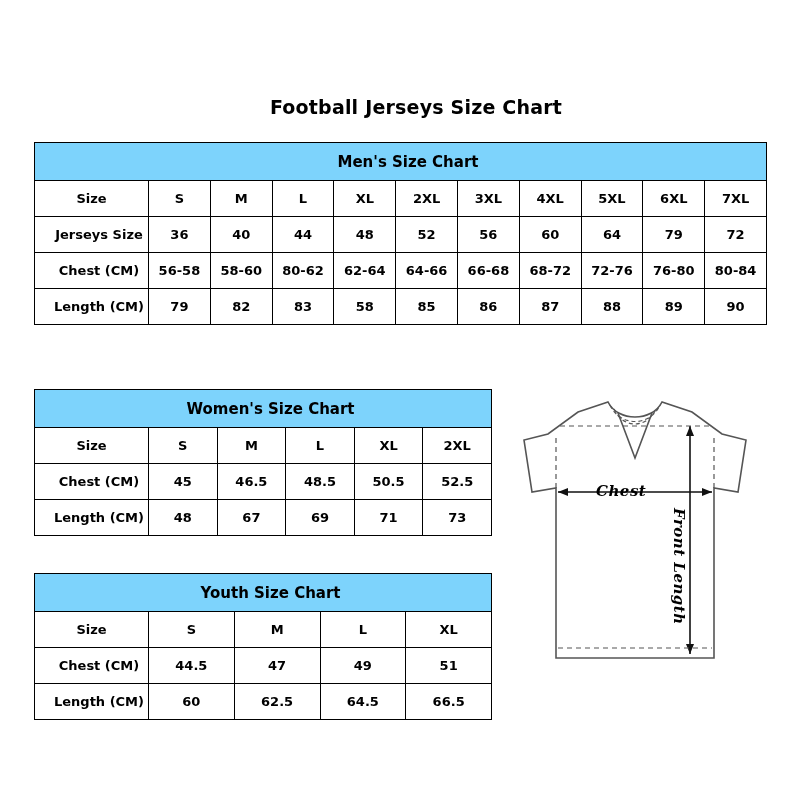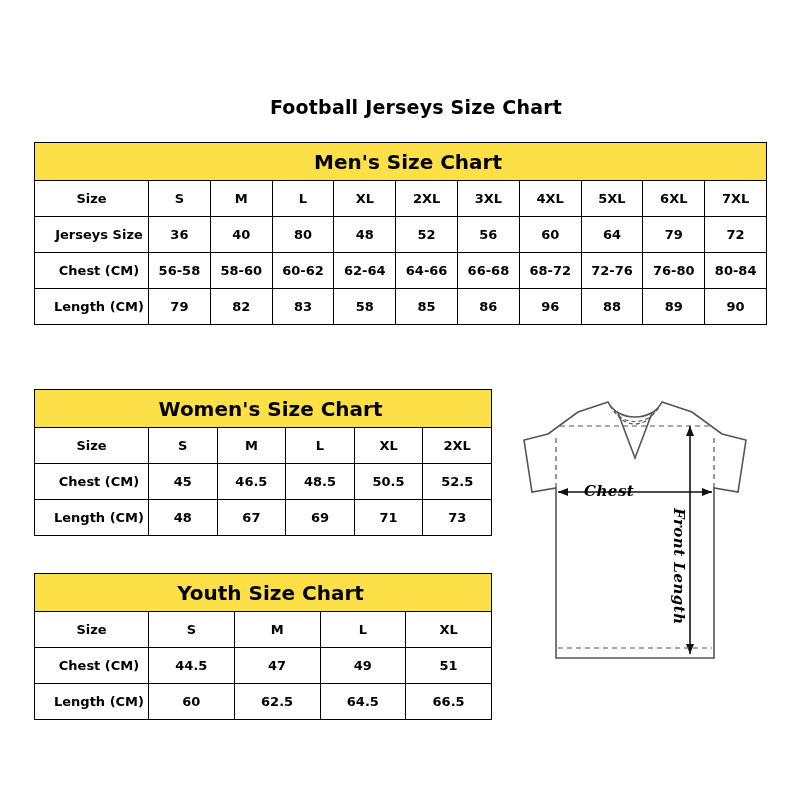--- a/index.html
+++ b/index.html
@@ -36,22 +36,22 @@
     border: 1px solid #000000;
     text-align: center;
     vertical-align: middle;
     font-size: 13px;
     font-weight: bold;
     padding: 0;
     height: 35px;
     background: #ffffff;
   }
   table.size-table th.caption {
-    background: #fde047;
-    font-size: 20px;
+    background: #7dd3fc;
+    font-size: 15px;
     height: 37px;
     padding-left: 15px;
   }
   table.size-table td.rowlabel {
     font-size: 13px;
     font-weight: bold;
     padding-left: 15px;
   }
 
   
@@ -73,21 +73,21 @@
   #shirt-figure {
     position: absolute;
     left: 500px;
     top: 396px;
     width: 270px;
     height: 310px;
   }
   #shirt-figure svg { display: block; }
   .lbl-chest {
     position: absolute;
-    left: 84px;
+    left: 96px;
     top: 86px;
     font-family: "DejaVu Serif", serif;
     font-style: italic;
     font-weight: bold;
     font-size: 15px;
     letter-spacing: 0.5px;
   }
   .lbl-front-length {
     position: absolute;
     left: 170px;
@@ -136,51 +136,51 @@
       <th>3XL</th>
       <th>4XL</th>
       <th>5XL</th>
       <th>6XL</th>
       <th>7XL</th>
     </tr>
     <tr>
       <td class="rowlabel">Jerseys Size</td>
       <td>36</td>
       <td>40</td>
-      <td>80</td>
+      <td>44</td>
       <td>48</td>
       <td>52</td>
       <td>56</td>
       <td>60</td>
       <td>64</td>
       <td>79</td>
       <td>72</td>
     </tr>
     <tr>
       <td class="rowlabel">Chest (CM)</td>
       <td>56-58</td>
       <td>58-60</td>
-      <td>60-62</td>
+      <td>80-62</td>
       <td>62-64</td>
       <td>64-66</td>
       <td>66-68</td>
       <td>68-72</td>
       <td>72-76</td>
       <td>76-80</td>
       <td>80-84</td>
     </tr>
     <tr>
       <td class="rowlabel">Length (CM)</td>
       <td>79</td>
       <td>82</td>
       <td>83</td>
       <td>58</td>
       <td>85</td>
       <td>86</td>
-      <td>96</td>
+      <td>87</td>
       <td>88</td>
       <td>89</td>
       <td>90</td>
     </tr>
   </tbody>
     </table>
 
   <table class="size-table" id="women-table">
     <colgroup>
       <col class="label">

